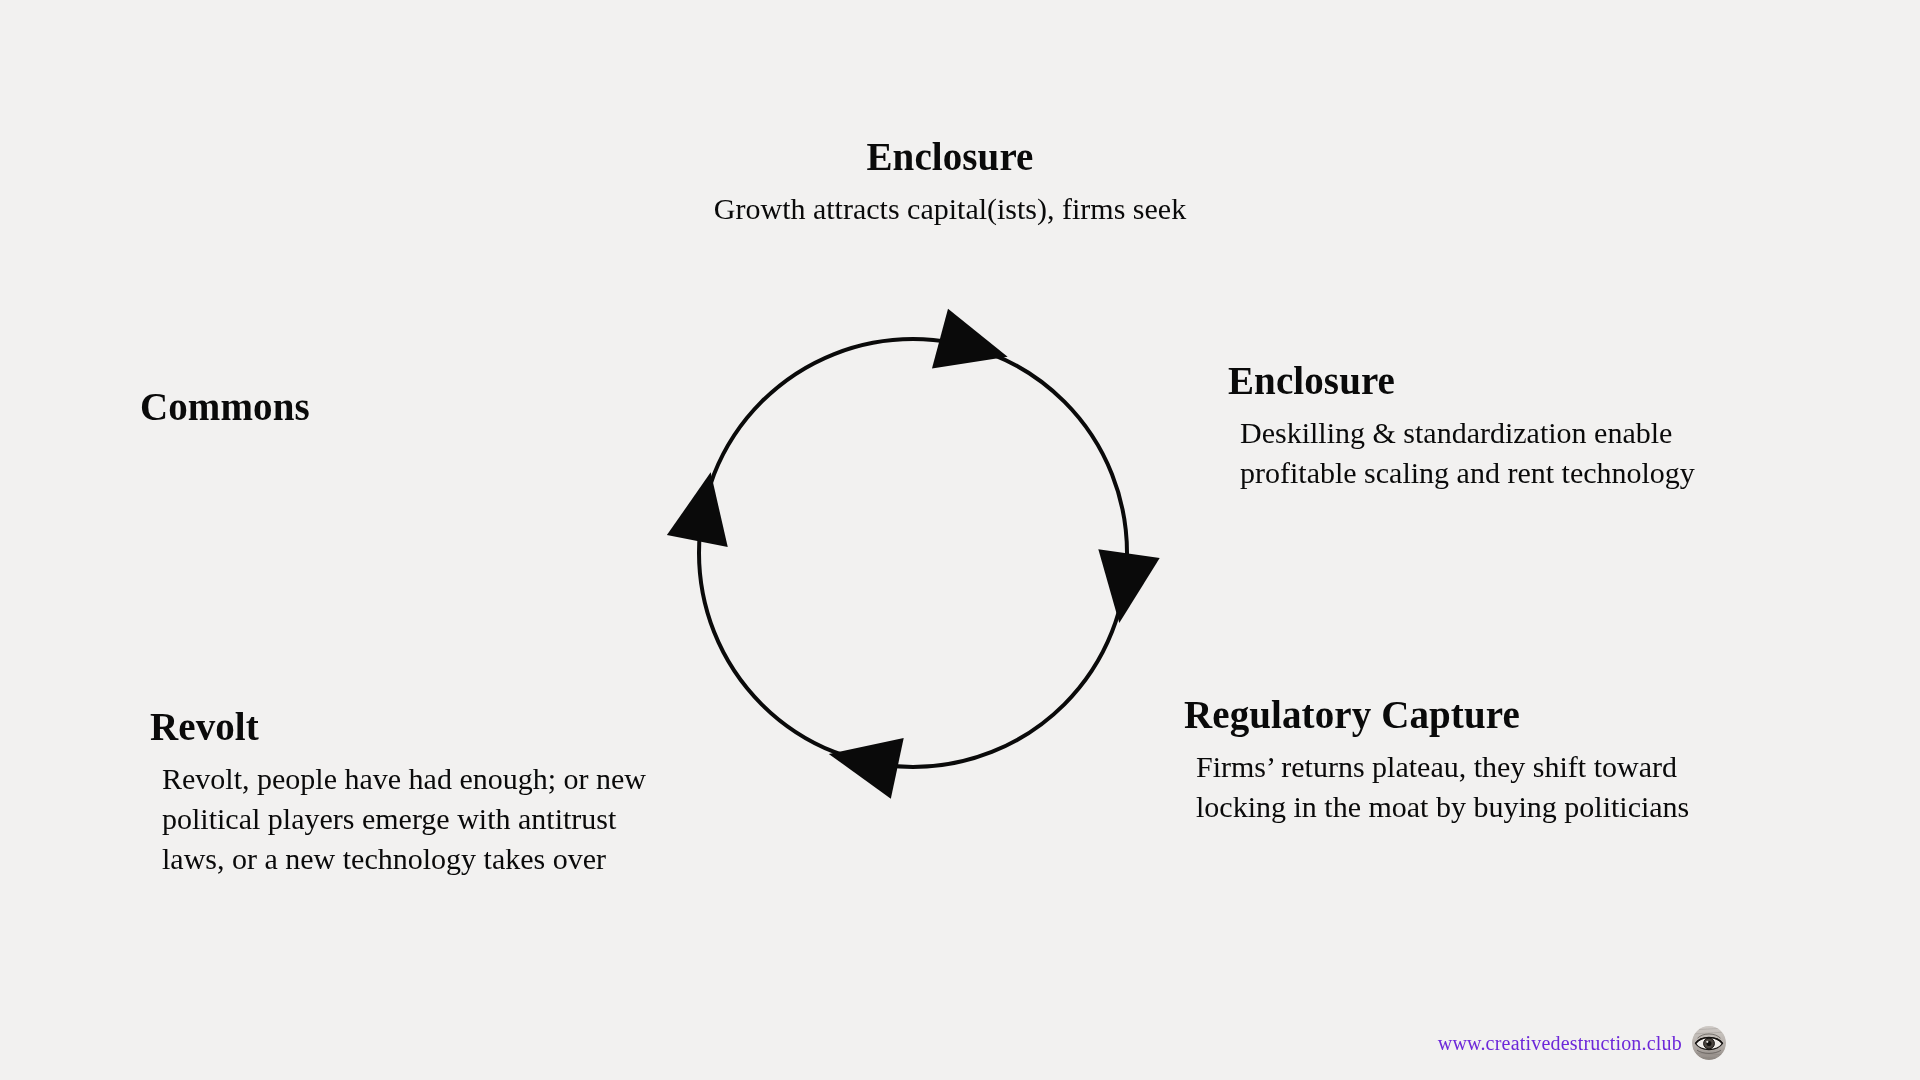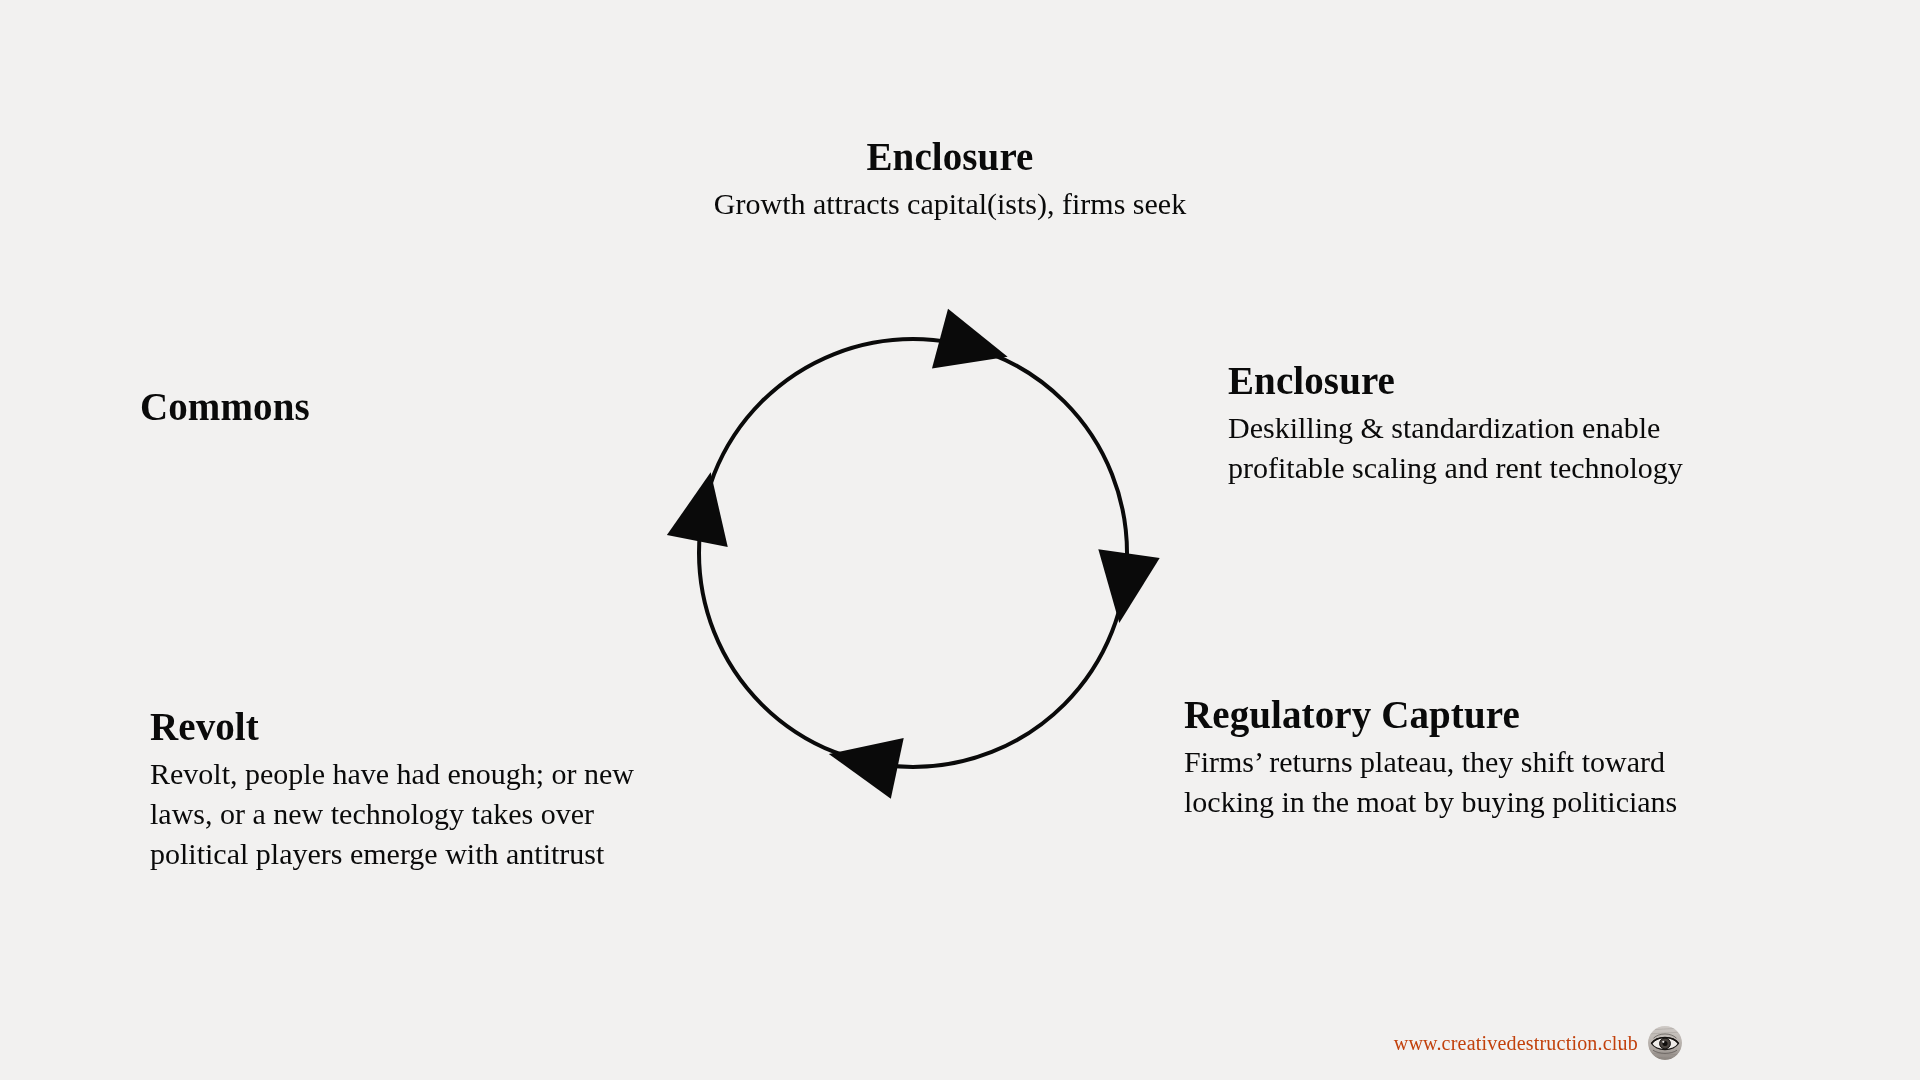--- a/index.html
+++ b/index.html
@@ -13,20 +13,21 @@
     background: #f2f1f0;
     font-family: "Liberation Serif", "DejaVu Serif", serif;
     color: #0a0a0a;
     overflow: hidden;
     position: relative;
   }
   #stage {
     position: relative;
     width: 1700px;
     height: 1080px;
+    padding-left: 44px;
   }
 
   
   #cycle-svg {
     position: absolute;
     left: 0;
     top: 0;
     width: 1920px;
     height: 1080px;
     pointer-events: none;
@@ -40,21 +41,21 @@
     font-weight: bold;
     font-size: 39px;
     line-height: 1.06;
     letter-spacing: 0.1px;
     margin: 0 0 7px 0;
     white-space: nowrap;
   }
   .node-desc {
     font-size: 30px;
     line-height: 1.33;
-    margin: 0;
+    margin: 12px;
   }
 
   .align-center { text-align: center; }
   .align-left   { text-align: left; }
   .align-right  { text-align: left; }
 
   
   #node-enclosure {
     left: 560px;
     top: 136px;
@@ -85,21 +86,21 @@
   #footer-watermark {
     position: absolute;
     right: 18px;
     bottom: 20px;
     display: flex;
     align-items: center;
     gap: 10px;
   }
   #watermark-url {
     font-size: 20px;
-    color: #c2410c;
+    color: #6d28d9;
     letter-spacing: 0.2px;
   }
   #watermark-logo {
     width: 34px;
     height: 34px;
     border-radius: 50%;
     overflow: hidden;
     display: block;
     background: #d9d5d1;
   }
@@ -139,22 +140,22 @@
     <div class="node-desc">
       <div>Firms’ returns plateau, they shift toward</div>
       <div>locking in the moat by buying politicians</div>
     </div>
   </div>
 
   <div class="node align-right" id="node-revolt">
     <div class="node-title">Revolt</div>
     <div class="node-desc">
       <div>Revolt, people have had enough; or new</div>
+      <div>political players emerge with antitrust</div>
       <div>laws, or a new technology takes over</div>
-      <div>political players emerge with antitrust</div>
     </div>
   </div>
 
   <div class="node align-right" id="node-commons">
     <div class="node-title">Commons</div>
   </div>
 
   <div id="footer-watermark">
     <span id="watermark-url">www.creativedestruction.club</span>
     <span id="watermark-logo">

